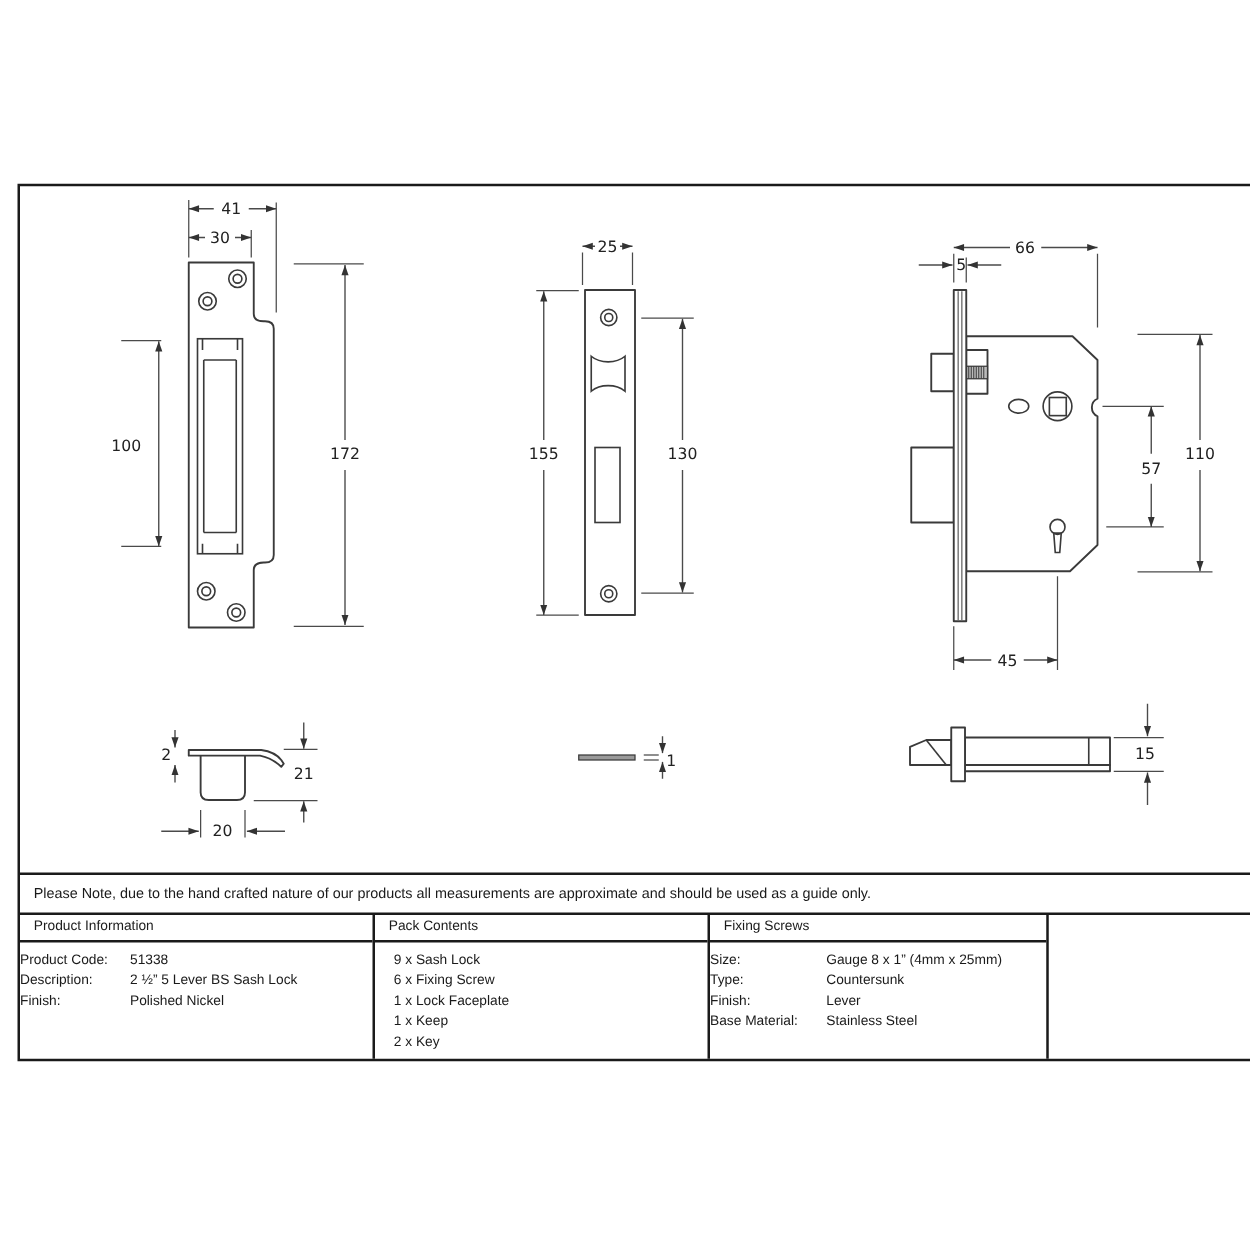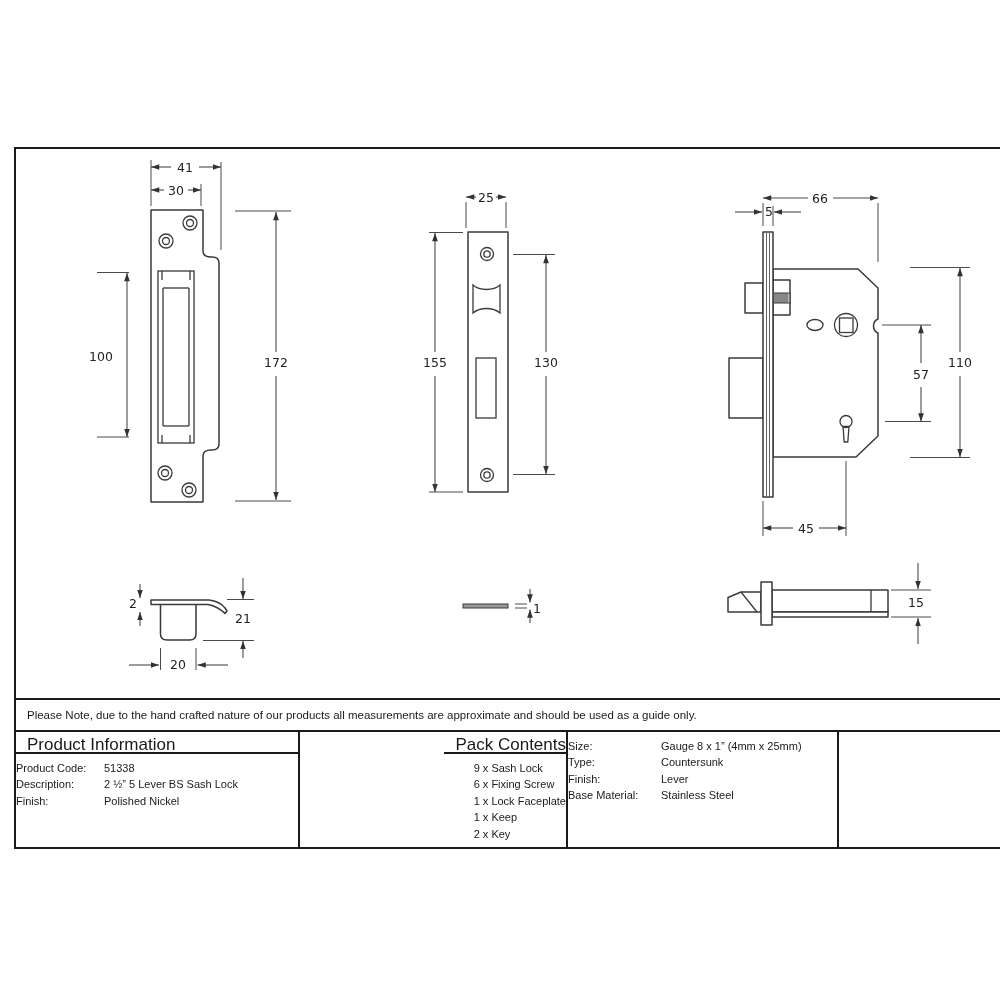--- a/index.html
+++ b/index.html
@@ -7,25 +7,25 @@
          font-family:"Liberation Sans",sans-serif;color:#1a1a1a;overflow:hidden;}
   .doc{position:absolute;left:14px;top:147px;width:989px;height:698px;
        border:2px solid #1a1a1a;display:flex;flex-direction:column;background:#fff;}
   .drawing-area{height:549px;border-bottom:2px solid #1a1a1a;position:relative;}
   .drawing-area svg{position:absolute;left:0;top:0;}
   .note-row{height:30px;border-bottom:2px solid #1a1a1a;display:flex;align-items:center;
             padding-left:11px;font-size:11.5px;}
   .table-area{flex:1;display:flex;min-height:0;}
   .col{border-right:2px solid #1a1a1a;display:flex;flex-direction:column;}
   .col1{width:282px;}
-  .col2{width:266px;align-items:flex-end;}
+  .col2{width:266px;}
   .col3{width:269px;}
   .col4{flex:1;border-right:none;display:flex;align-items:center;justify-content:center;}
   .col-header{height:17px;border-bottom:2px solid #1a1a1a;padding:3px 0 0 11px;
-              font-size:17px;flex:none;}
+              font-size:11px;flex:none;}
   .col-body{padding:6px 0 0 0;font-size:11px;line-height:16.4px;}
   .col2 .col-body{padding-left:15px;}
   .kv{display:flex;}
   .kv .k{width:88px;flex:none;}
   .col3 .kv .k{width:93px;}
   
   .part{fill:#fff;stroke:#3a3a3a;stroke-width:1.5;stroke-linejoin:round;}
   .pln{fill:none;stroke:#3a3a3a;stroke-width:1.3;}
   .thin{fill:none;stroke:#3a3a3a;stroke-width:0.8;}
   .dim{fill:none;stroke:#4a4a4a;stroke-width:1.1;}
@@ -266,20 +266,21 @@
         <div class="col-body">
           <div>9 x Sash Lock</div>
           <div>6 x Fixing Screw</div>
           <div>1 x Lock Faceplate</div>
           <div>1 x Keep</div>
           <div>2 x Key</div>
         </div>
       </div>
 
       <div class="col col3">
+        <div class="col-header">Fixing Screws</div>
         <div class="col-body">
           <div class="kv">
             <span class="k">Size:</span>
             <span class="v">Gauge 8 x 1” (4mm x 25mm)</span>
           </div>
           <div class="kv">
             <span class="k">Type:</span>
             <span class="v">Countersunk</span>
           </div>
           <div class="kv">

